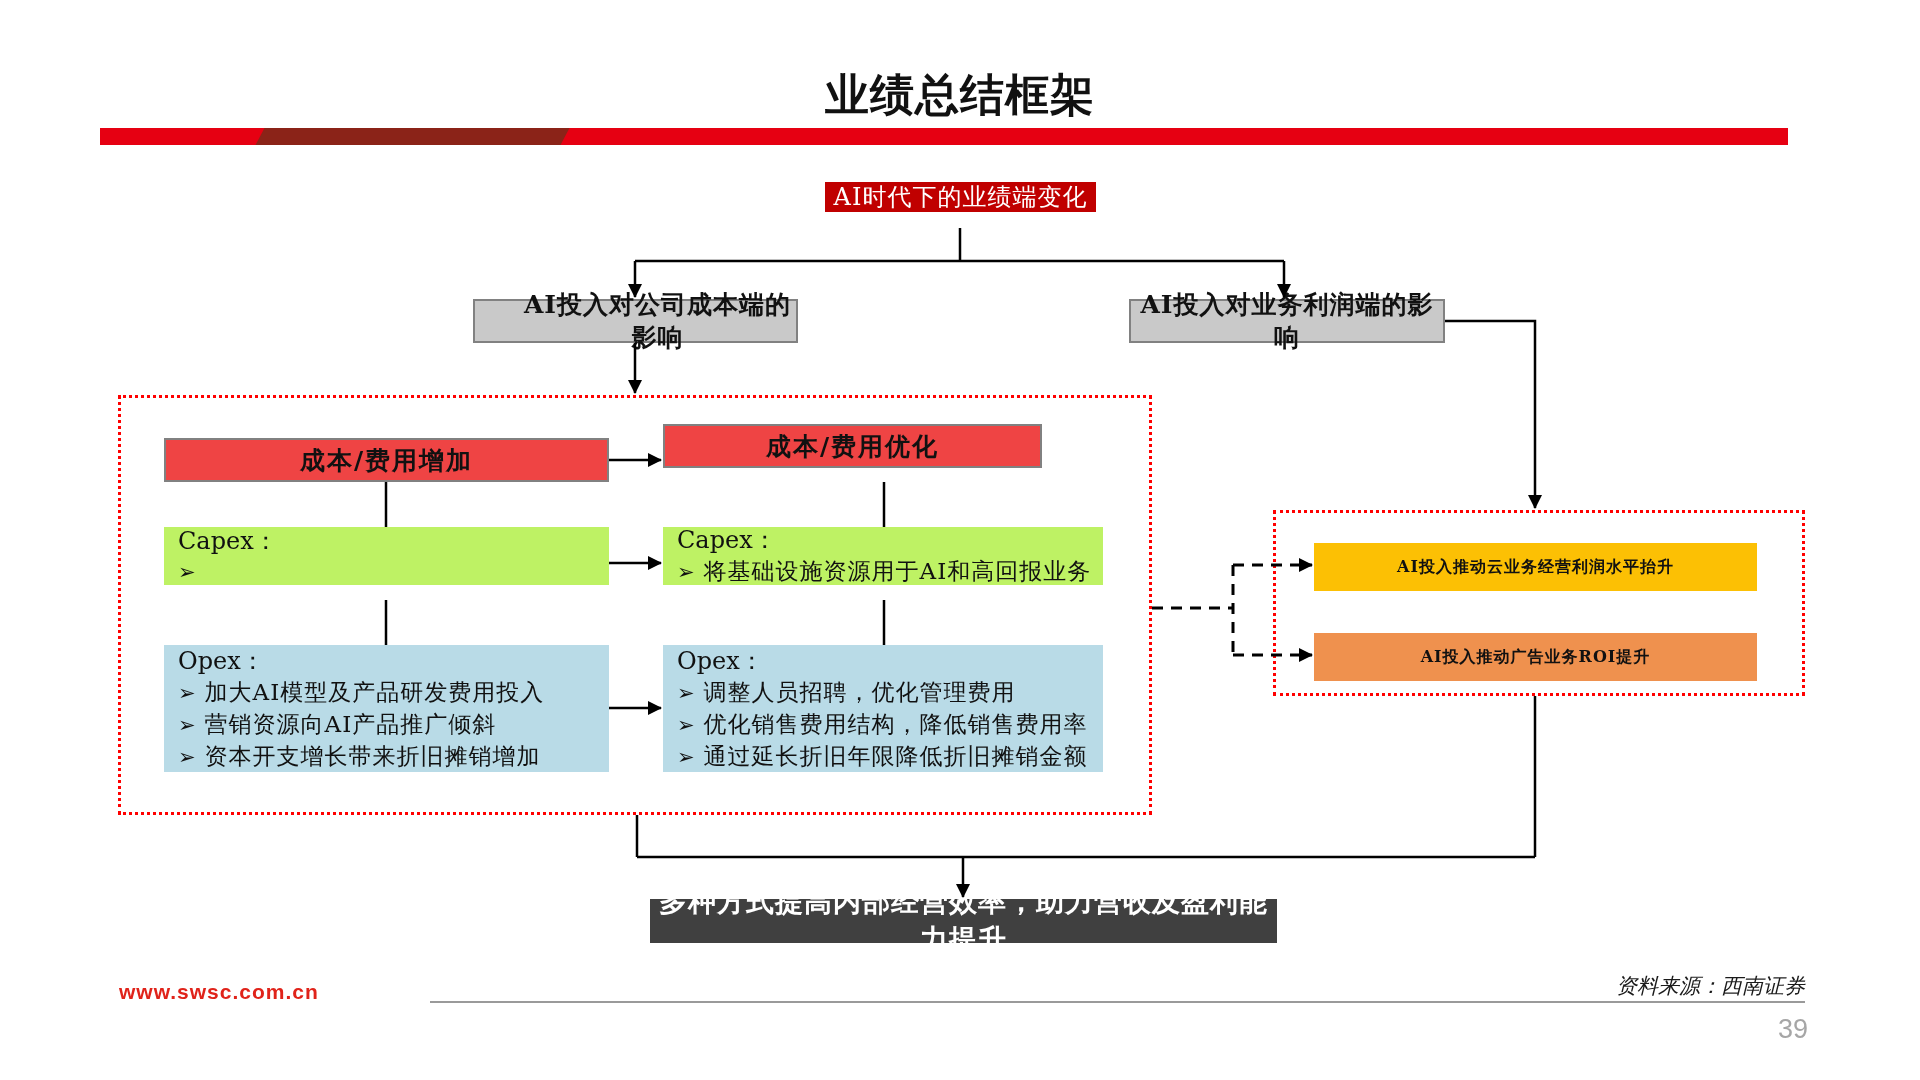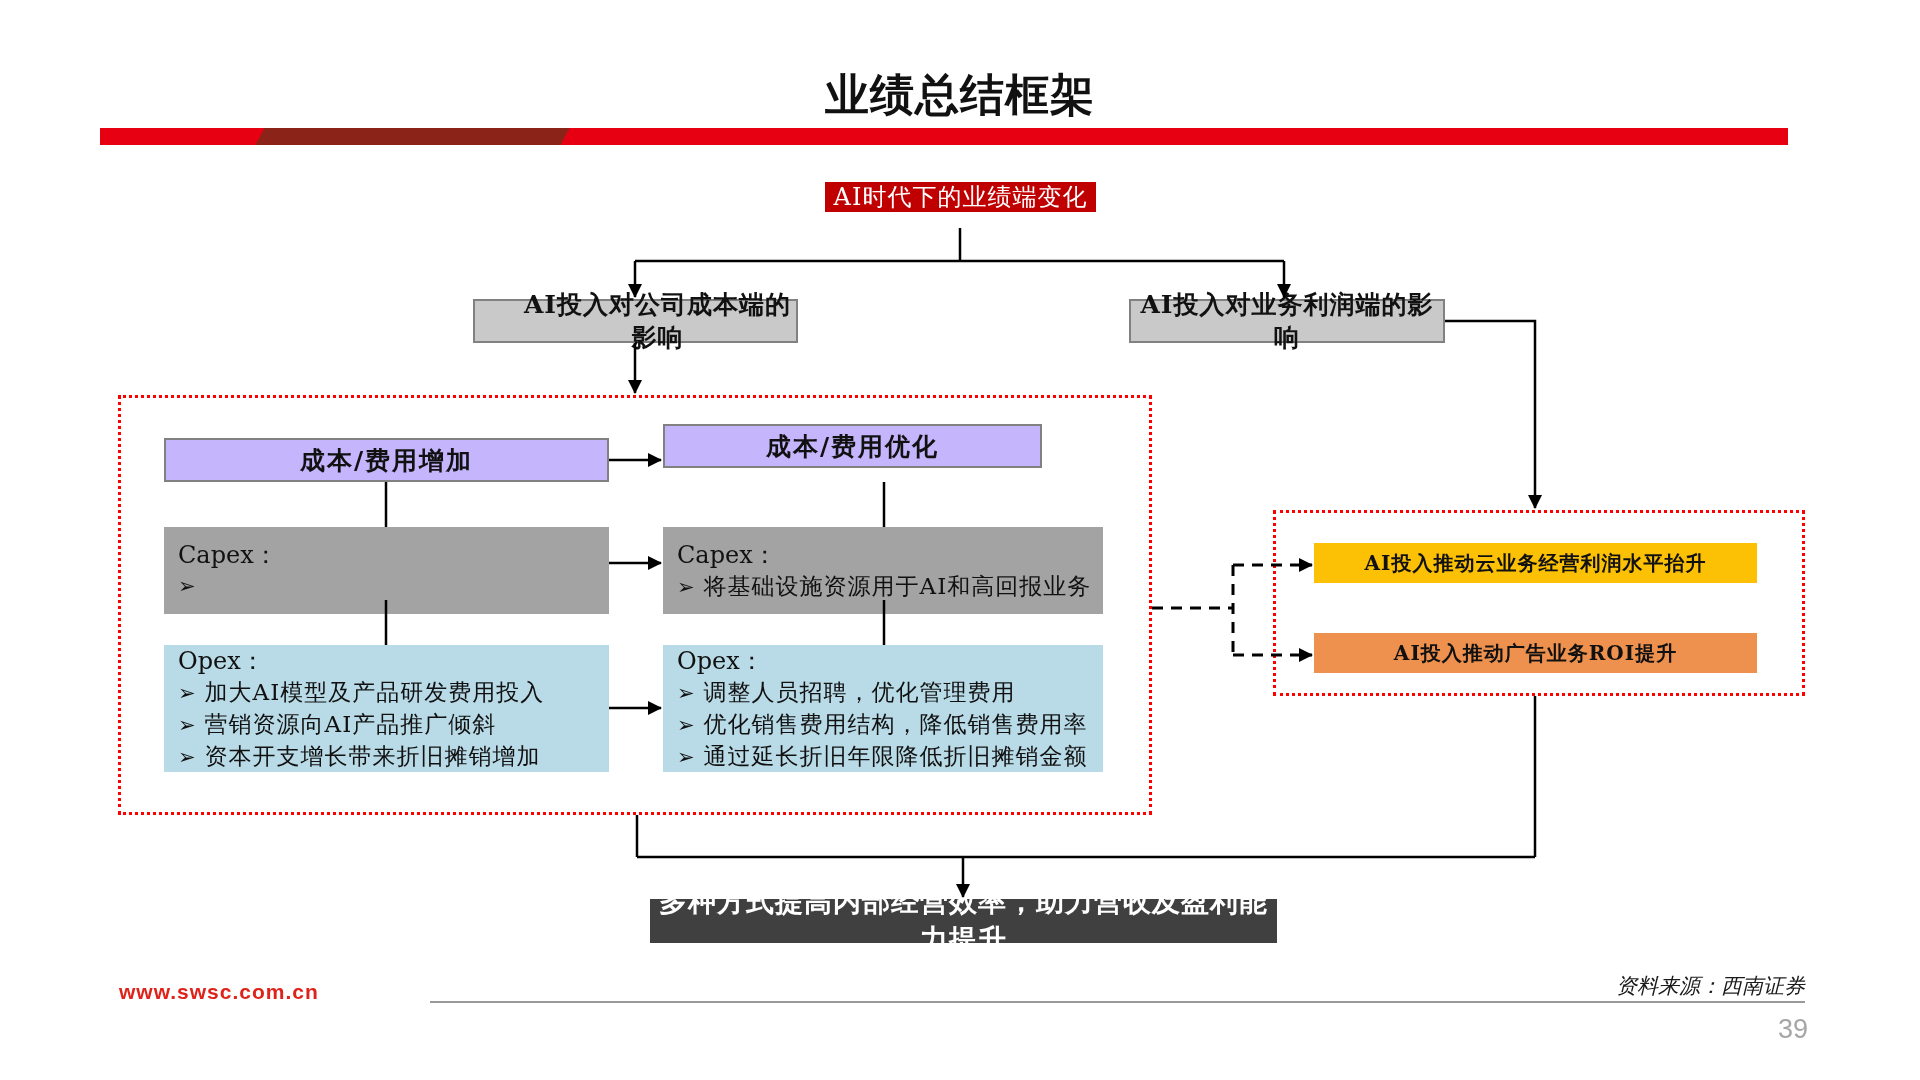--- a/index.html
+++ b/index.html
@@ -33,43 +33,43 @@
   }
   #branch-cost   { left:473px;  top:299px; width:325px;padding-left:44px; }
   #branch-profit { left:1129px; top:299px; width:316px; }
 
   
   .dotted-panel { border:3px dotted #ff0000; background:transparent; }
   #cost-panel   { left:118px;  top:395px; width:1034px; height:420px; }
   #profit-panel { left:1273px; top:510px; width:532px;  height:186px; }
 
   .hdr-box {
-    background:#c4b5fd; border:2px solid #818181; color:#111111;
+    background:#ef4444; border:2px solid #818181; color:#111111;
     font-size:25px; font-weight:600; letter-spacing:2px; height:44px;
   }
   #hdr-increase { left:164px; top:438px; width:445px; }
   #hdr-optimize { left:663px; top:424px; width:379px; }
 
   .list-box {
     display:flex; flex-direction:column; justify-content:center;
     color:#111111; font-size:23px; letter-spacing:1px; padding:4px 14px;
   }
   .list-box .bx-title { font-size:24px; letter-spacing:0; }
   .li { display:flex; align-items:baseline; line-height:31px; white-space:nowrap; }
   .blt { margin-right:8px; font-size:21px; }
 
-  .capex { background:#a3a3a3; height:87px; }
+  .capex { background:#bef264; height:58px; }
   #capex-increase { left:164px; top:527px; width:445px; }
   #capex-optimize { left:663px; top:527px; width:440px; }
 
   .opex { background:#b9dbe7; height:127px; }
   #opex-increase { left:164px; top:645px; width:445px; }
   #opex-optimize { left:663px; top:645px; width:440px; }
 
-  .profit-box { height:40px; font-size:20px; font-weight:600; letter-spacing:1px; color:#111111; }
+  .profit-box { height:48px; font-size:16px; font-weight:600; letter-spacing:1px; color:#111111; }
   #cloud-box { left:1314px; top:543px; width:443px; background:#fcc004; }
   #ads-box   { left:1314px; top:633px; width:443px; background:#ef914e; }
 
   #conclusion-box {
     left:650px; top:899px; width:627px; height:44px; background:#404040;
     color:#ffffff; font-size:28px; font-weight:600; letter-spacing:1px;
   }
 
   
   #footer-url {

